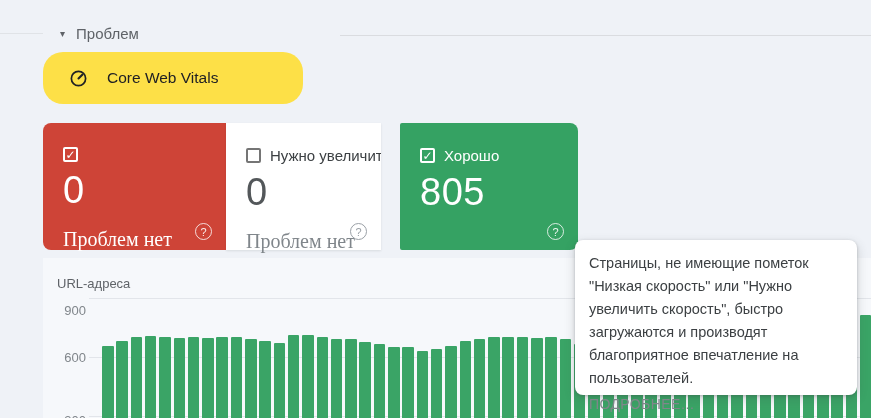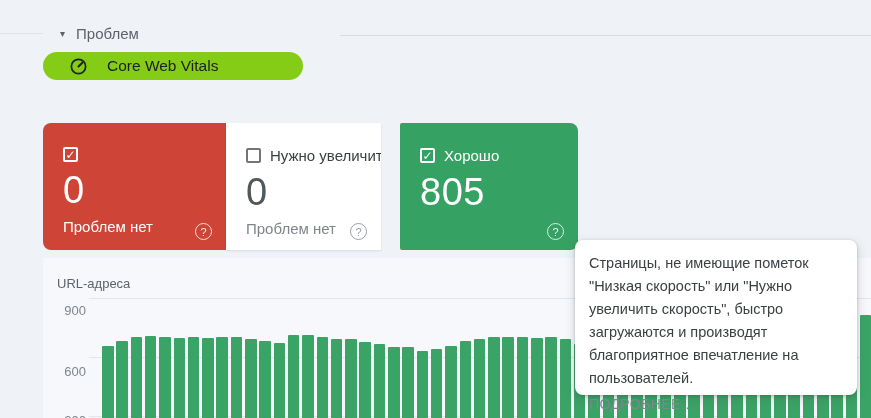--- a/index.html
+++ b/index.html
@@ -10,39 +10,39 @@
   .divider { position:absolute; height:1px; background:#dadce0; }
   .divider.left { left:0; top:33px; width:43px; background:#e0e3e7; }
   .divider.right { left:340px; top:35px; width:531px; }
 
   
   .section-row { position:absolute; left:60px; top:25px; display:flex; align-items:center; cursor:pointer; }
   .collapse-tri { font-size:10px; color:#5f6368; margin-right:11px; line-height:16px; }
   .section-label { font-size:15px; color:#5f6368; }
 
   
-  .pill { position:absolute; left:43px; top:52px; width:260px; height:28px; border-radius:20px;
-          background:#84cc16; display:flex; align-items:center; cursor:pointer; }
+  .pill { position:absolute; left:43px; top:52px; width:260px; height:52px; border-radius:20px;
+          background:#fde047; display:flex; align-items:center; cursor:pointer; }
   .pill .gauge { margin-left:26px; width:19px; height:19px; }
   .pill .pill-label { margin-left:19px; font-size:15.5px; font-weight:500; color:#202124; }
 
   
   .card { position:absolute; top:123px; height:127px; padding:24px 0 0 20px; }
   .card.red   { left:43px;  width:183px; background:#ce4437; border-radius:8px 0 0 8px; color:#fff; }
   .card.white { left:226px; width:155px; background:#ffffff; color:#3c4043; box-shadow:0 1px 2px rgba(60,64,67,.12); }
   .card.green { left:400px; width:178px; background:#35a263; border-radius:2px 8px 8px 2px; color:#fff; }
   .cb-row { display:flex; align-items:center; }
   .checkbox { width:15px; height:15px; border:2px solid #fff; border-radius:2px; display:flex;
               align-items:center; justify-content:center; font-size:12px; font-weight:bold; color:#fff; cursor:pointer; flex:0 0 auto; }
   .card.white .checkbox { border-color:#757575; color:transparent; }
   .cb-label { margin-left:9px; font-size:15px; font-weight:500; white-space:nowrap; overflow:hidden; }
   .card.white .cb-label { color:#3c4043; font-weight:400; }
   .big-num { margin-top:7px; font-size:38px; font-weight:400; letter-spacing:.5px; }
   .card.white .big-num { color:#53575a; }
-  .subtitle { margin-top:6px; font-size:15px; }
+  .subtitle { margin-top:16px; font-size:20px;font-family:Liberation Serif, serif; }
   .card.white .subtitle { color:#80868b; }
   .help { position:absolute; right:14px; bottom:10px; width:17px; height:17px; border-radius:50%;
           border:1.5px solid rgba(255,255,255,.8); color:rgba(255,255,255,.9); font-size:11px;
           display:flex; align-items:center; justify-content:center; cursor:pointer; }
   .card.white .help { border-color:#9aa0a6; color:#9aa0a6; }
 
   
   .chart-panel { position:absolute; left:43px; top:258px; width:828px; height:160px; background:#f6f8fb; }
   .axis-title { position:absolute; left:57px; top:276px; font-size:13px; color:#5f6368; }
   .gridline { position:absolute; left:89px; width:782px; height:1px; background:#e2e5ea; }
@@ -107,21 +107,21 @@
   </div>
 
   <div class="chart-panel"></div>
   <div class="axis-title">URL-адреса</div>
 
   <div class="gridline" style="top:298px"></div>
   <div class="gridline" style="top:357px"></div>
   <div class="gridline" style="top:416px"></div>
 
   <div class="ytick" style="top:310px">900</div>
-  <div class="ytick" style="top:371px">600</div>
+  <div class="ytick" style="top:357px">600</div>
   <div class="ytick" style="top:420px">300</div>
 
   <div class="bars" id="bars">
       <div class="bar" style="left: 102px; top: 346.183px; width: 11.6px; height: 71.8167px; background: rgb(58, 164, 102);"></div>
       <div class="bar" style="left: 116.3px; top: 341.07px; width: 11.6px; height: 76.93px; background: rgb(58, 164, 102);"></div>
       <div class="bar" style="left: 130.6px; top: 337.333px; width: 11.6px; height: 80.6667px; background: rgb(58, 164, 102);"></div>
       <div class="bar" style="left: 144.9px; top: 336.153px; width: 11.6px; height: 81.8467px; background: rgb(58, 164, 102);"></div>
       <div class="bar" style="left: 159.2px; top: 337.137px; width: 11.6px; height: 80.8633px; background: rgb(58, 164, 102);"></div>
       <div class="bar" style="left: 173.5px; top: 337.727px; width: 11.6px; height: 80.2733px; background: rgb(58, 164, 102);"></div>
       <div class="bar" style="left: 187.8px; top: 337.137px; width: 11.6px; height: 80.8633px; background: rgb(58, 164, 102);"></div>

